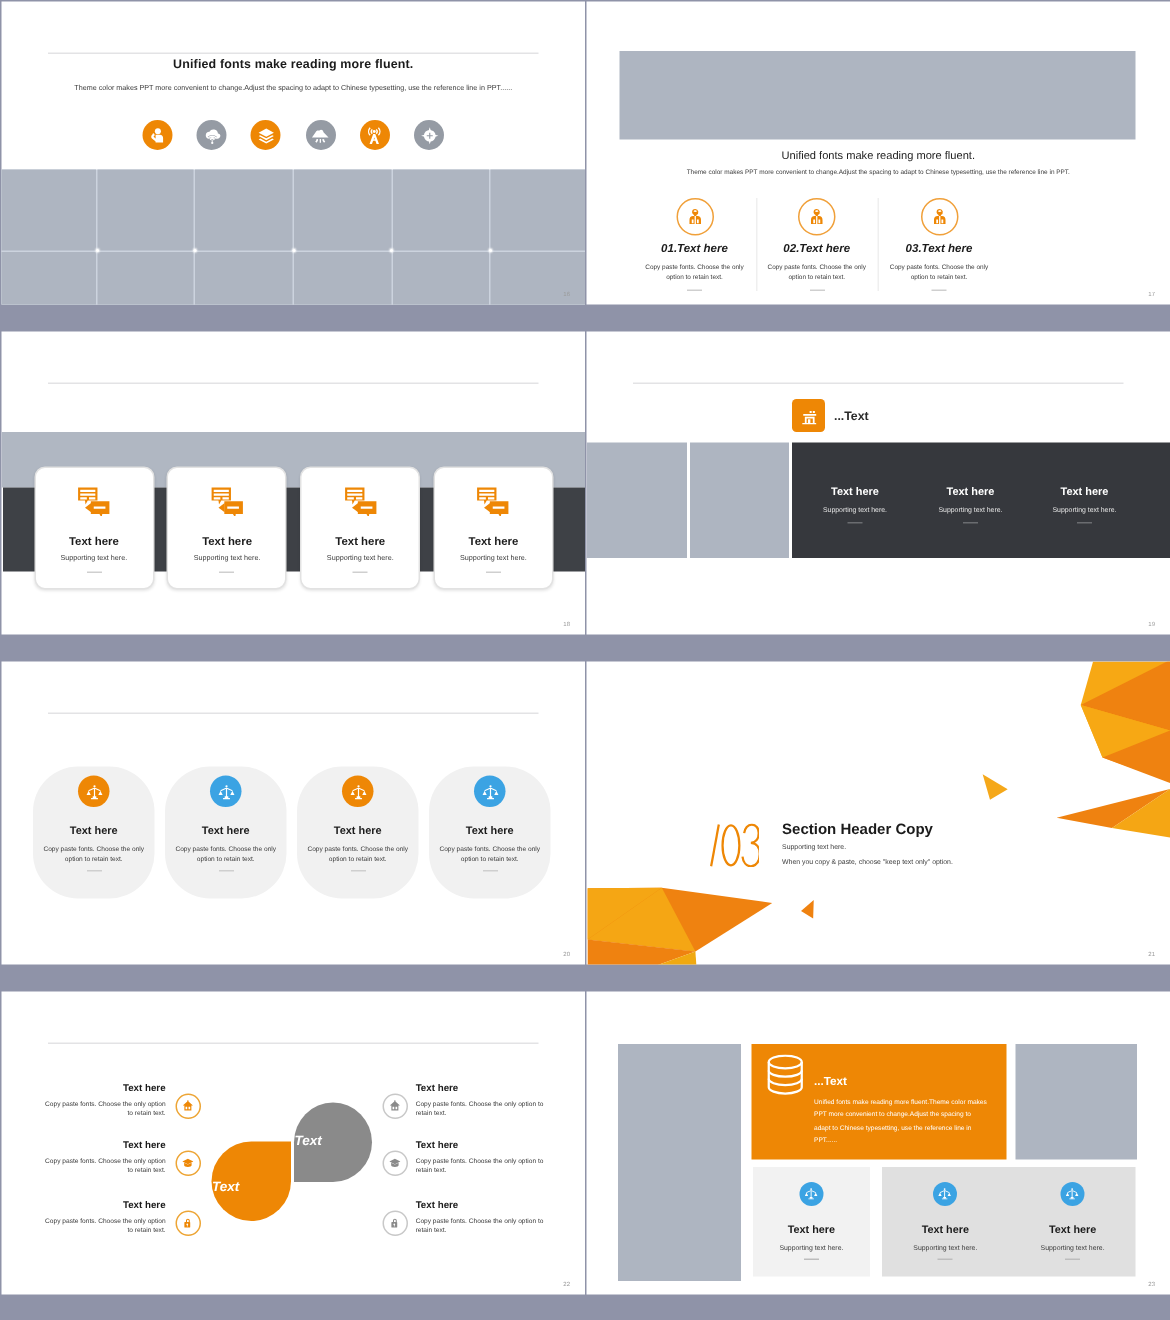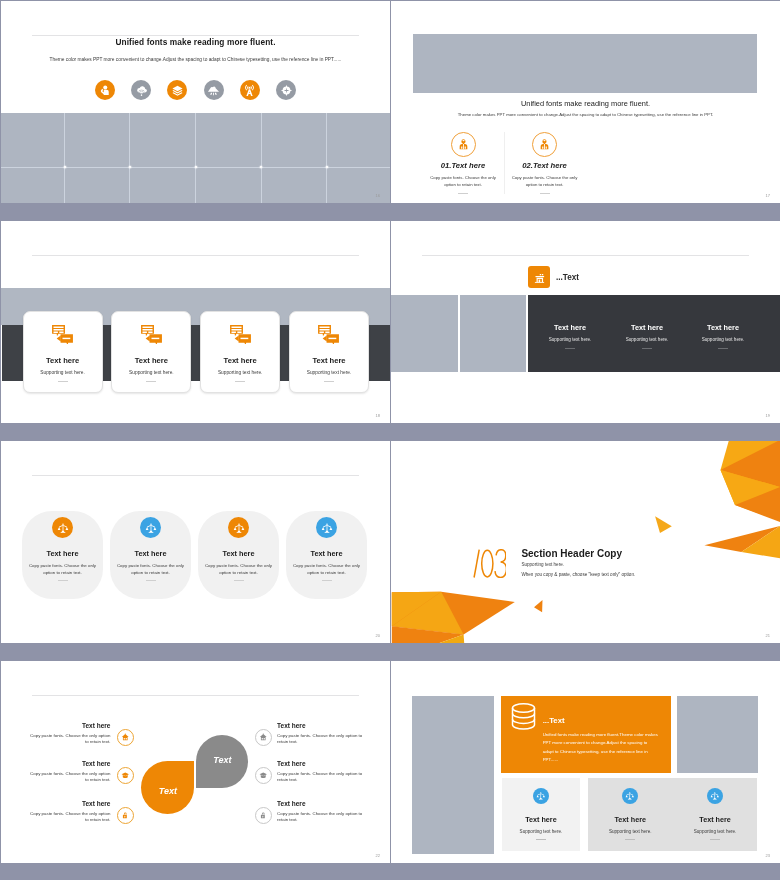--- a/index.html
+++ b/index.html
@@ -36,21 +36,21 @@
   .s8 .ttl{margin-top:11px;font-size:7.2px;font-weight:bold;color:#1b1b1b;}
   .s8 .desc{margin-top:5px;font-size:4.6px;color:#3a3a3a;}
   .s8 .dash{width:10px;height:1px;background:#bdbdbd;margin:5px auto 0;}
   .s8 .half{display:inline-block;width:50%;vertical-align:top;}
 
   
   .s7 .tdL{position:absolute;left:140.4px;top:99.8px;width:53px;height:53px;background:#ee8705;
       border-radius:50% 0 50% 50%;}
   .s7 .tdR{position:absolute;left:195.4px;top:73.7px;width:52px;height:53px;background:#8a8a8a;
       border-radius:50% 50% 50% 0;}
-  .s7 .tdL span,.s7 .tdR span{position:absolute;left:0;width:100%;text-align:center;
+  .s7 .tdL span,.s7 .tdR span{position:absolute;left:0;width:100%;
       font-size:9px;font-style:italic;font-weight:bold;color:#fff;}
   .s7 .tdL span{top:25px;}
   .s7 .tdR span{top:20px;}
   .s7 .rowL{position:absolute;text-align:right;width:84px;left:25.4px;}
   .s7 .rowR{position:absolute;text-align:left;width:88px;left:276.1px;}
   .s7 .rowL .ttl,.s7 .rowR .ttl{font-size:6.5px;font-weight:bold;color:#1b1b1b;}
   .s7 .rowL .dsc,.s7 .rowR .dsc{margin-top:3.6px;font-size:4.4px;color:#3a3a3a;line-height:1.55;}
   .s7 .mring{position:absolute;width:17px;height:17px;border-radius:50%;box-sizing:border-box;
       display:flex;align-items:center;justify-content:center;}
   .s7 .mring svg{width:8.5px;height:8.5px;display:block;}
@@ -582,17 +582,29 @@
             <svg viewBox="0 0 24 24" fill="#ee8705">
               <path d="M12 2.4a3.9 3.9 0 0 0-3.9 3.9c0 1.7 1 3.1 2.5 3.6v1.6h2.8V9.9A3.9 3.9 0 0 0 12 2.4zm0 1.5c1 0 1.9.6 2.3 1.4-.6.6-1.4.9-2.3.9s-1.7-.3-2.3-.9c.4-.8 1.3-1.4 2.3-1.4z"></path>
               <path d="M9.4 11.2h5.2c3 0 4.5 1.9 4.5 4.9v4.7H4.9v-4.7c0-3 1.5-4.9 4.5-4.9zm.5 4.3H7.7v4.5h2.2zm6.4 0h-2.2v4.5h2.2z"></path>
               <path d="M11.2 11.2h1.6v9.6h-1.6z" fill="#fff"></path>
             </svg>
           </div>
         <div class="ttl">02.Text here</div>
         <div class="desc">Copy paste fonts. Choose the only option to retain text.</div>
         <div class="dash"></div>
       </div>
+      <div class="col">
+        <div class="ring">
+            <svg viewBox="0 0 24 24" fill="#ee8705">
+              <path d="M12 2.4a3.9 3.9 0 0 0-3.9 3.9c0 1.7 1 3.1 2.5 3.6v1.6h2.8V9.9A3.9 3.9 0 0 0 12 2.4zm0 1.5c1 0 1.9.6 2.3 1.4-.6.6-1.4.9-2.3.9s-1.7-.3-2.3-.9c.4-.8 1.3-1.4 2.3-1.4z"></path>
+              <path d="M9.4 11.2h5.2c3 0 4.5 1.9 4.5 4.9v4.7H4.9v-4.7c0-3 1.5-4.9 4.5-4.9zm.5 4.3H7.7v4.5h2.2zm6.4 0h-2.2v4.5h2.2z"></path>
+              <path d="M11.2 11.2h1.6v9.6h-1.6z" fill="#fff"></path>
+            </svg>
+          </div>
+        <div class="ttl">03.Text here</div>
+        <div class="desc">Copy paste fonts. Choose the only option to retain text.</div>
+        <div class="dash"></div>
+      </div>
     </div>
     <div class="pg">17</div>
   </div>
 
 </div>
 
 </body></html>

